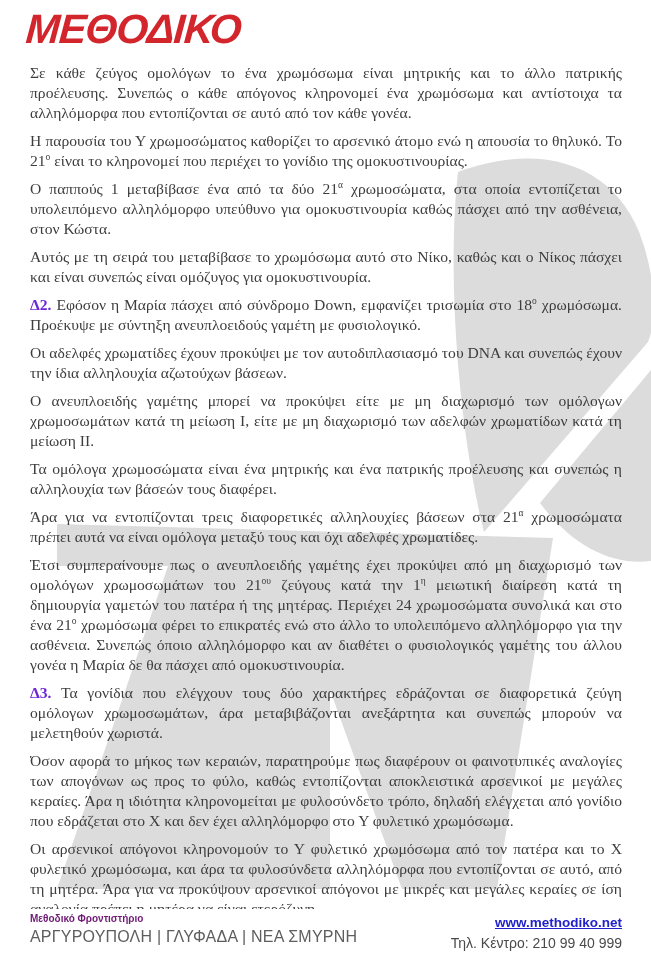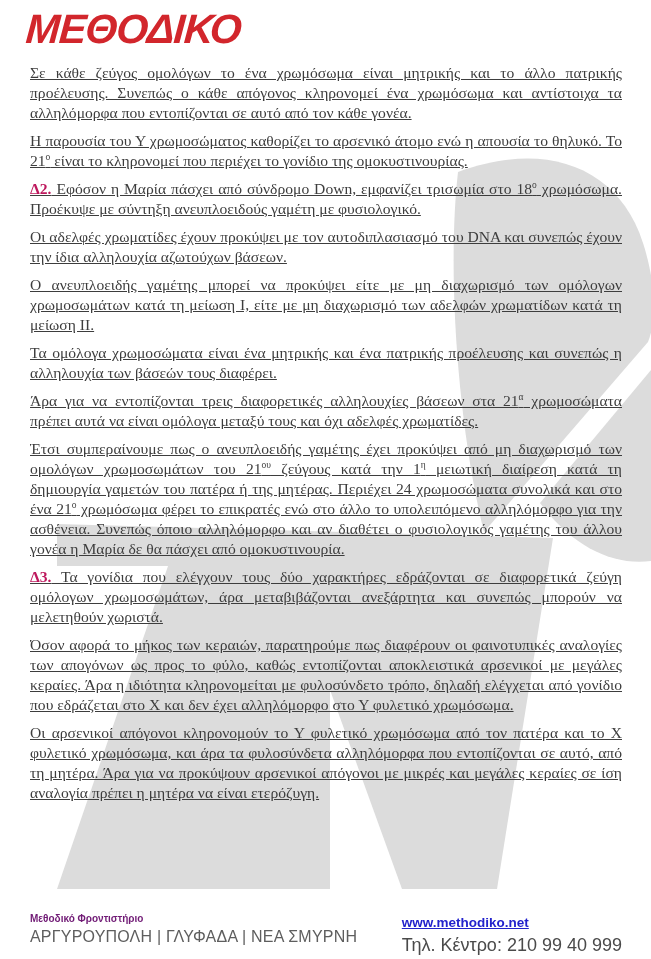--- a/index.html
+++ b/index.html
@@ -24,60 +24,61 @@
   
   .watermark{position:absolute;left:0;top:0;z-index:0;}
   
   .doc-body{
     position:absolute;left:30px;right:29px;top:63px;height:846px;
     z-index:1;
     font-size:15.6px;line-height:20px;
     color:#3d3d3d;
     text-align:justify;
     overflow:hidden;
-    text-decoration:underline;
   }
   .doc-body p{margin:0 0 8px 0;}
-  .doc-body .blabel{font-weight:bold;color:#be185d;}
+  .doc-body .blabel{font-weight:bold;color:#6d28d9;}
   .doc-body .sup{font-size:9.5px;vertical-align:super;line-height:0;}
   
   .footer{
     position:absolute;left:30px;right:29px;top:913px;
     z-index:2;
     display:flex;justify-content:space-between;align-items:flex-start;
     font-family:"Liberation Sans", sans-serif;
   }
   .footer-left{text-align:left;}
   .brand{font-weight:bold;font-size:10px;color:#701a75;}
   .branches{font-size:16px;color:#5e5e5e;margin-top:4px;letter-spacing:.2px;}
-  .footer-right{text-align:left;}
+  .footer-right{text-align:right;}
   .site{
     display:inline-block;font-weight:bold;font-size:13.5px;
     color:#2222cc;text-decoration:underline;cursor:pointer;
   }
-  .phone{font-size:18px;color:#4a4a4a;margin-top:4px;}
+  .phone{font-size:14px;color:#4a4a4a;margin-top:4px;}
 </style>
 </head>
 <body>
 
 <div class="page">
 
   <svg class="watermark" width="651" height="959" viewBox="0 0 651 959" aria-hidden="true">
     <path fill="#dcdcdc" d="M 458,172 C 545,140 618,166 643,243 C 658,290 655,325 648,342 L 484,532 C 457,424 447,268 458,172 Z"></path>
     <path fill="#dcdcdc" d="M 651,370 L 540,503 C 572,546 612,566 651,561 Z"></path>
     <path fill="#dcdcdc" d="M 57,524 L 553,538 L 497,889 L 57,889 Z"></path>
     <path fill="#ffffff" d="M 28,566 L 168,566 L 57,889 L 28,889 Z"></path>
     <path fill="#ffffff" d="M 330,690 L 402,889 L 330,889 Z"></path>
   </svg>
 
   <div class="logo">ΜΕΘΟΔΙΚΟ</div>
 
   <div class="doc-body" id="doc-body">
       <p><span>Σε κάθε ζεύγος ομολόγων το ένα χρωμόσωμα είναι μητρικής και το άλλο πατρικής προέλευσης. Συνεπώς ο κάθε απόγονος κληρονομεί ένα χρωμόσωμα και αντίστοιχα τα αλληλόμορφα που εντοπίζονται σε αυτό από τον κάθε γονέα.</span></p>
       <p><span>Η παρουσία του Υ χρωμοσώματος καθορίζει το αρσενικό άτομο ενώ η απουσία το θηλυκό. Το 21</span><span class="sup">ο</span><span> είναι το κληρονομεί που περιέχει το γονίδιο της ομοκυστινουρίας.</span></p>
+      <p><span>Ο παππούς 1 μεταβίβασε ένα από τα δύο 21</span><span class="sup">α</span><span> χρωμοσώματα, στα οποία εντοπίζεται το υπολειπόμενο αλληλόμορφο υπεύθυνο για ομοκυστινουρία καθώς πάσχει από την ασθένεια, στον Κώστα.</span></p>
+      <p><span>Αυτός με τη σειρά του μεταβίβασε το χρωμόσωμα αυτό στο Νίκο, καθώς και ο Νίκος πάσχει και είναι συνεπώς είναι ομόζυγος για ομοκυστινουρία.</span></p>
       <p><span class="blabel">Δ2.</span><span> Εφόσον η Μαρία πάσχει από σύνδρομο Down, εμφανίζει τρισωμία στο 18</span><span class="sup">ο</span><span> χρωμόσωμα. Προέκυψε με σύντηξη ανευπλοειδούς γαμέτη με φυσιολογικό.</span></p>
       <p><span>Οι αδελφές χρωματίδες έχουν προκύψει με τον αυτοδιπλασιασμό του DNA και συνεπώς έχουν την ίδια αλληλουχία αζωτούχων βάσεων.</span></p>
       <p><span>Ο ανευπλοειδής γαμέτης μπορεί να προκύψει είτε με μη διαχωρισμό των ομόλογων χρωμοσωμάτων κατά τη μείωση Ι, είτε με μη διαχωρισμό των αδελφών χρωματίδων κατά τη μείωση ΙΙ.</span></p>
       <p><span>Τα ομόλογα χρωμοσώματα είναι ένα μητρικής και ένα πατρικής προέλευσης και συνεπώς η αλληλουχία των βάσεών τους διαφέρει.</span></p>
       <p><span>Άρα για να εντοπίζονται τρεις διαφορετικές αλληλουχίες βάσεων στα 21</span><span class="sup">α</span><span> χρωμοσώματα πρέπει αυτά να είναι ομόλογα μεταξύ τους και όχι αδελφές χρωματίδες.</span></p>
       <p><span>Έτσι συμπεραίνουμε πως ο ανευπλοειδής γαμέτης έχει προκύψει από μη διαχωρισμό των ομολόγων χρωμοσωμάτων του 21</span><span class="sup">ου</span><span> ζεύγους κατά την 1</span><span class="sup">η</span><span> μειωτική διαίρεση κατά τη δημιουργία γαμετών του πατέρα ή της μητέρας. Περιέχει 24 χρωμοσώματα συνολικά και στο ένα 21</span><span class="sup">ο</span><span> χρωμόσωμα φέρει το επικρατές ενώ στο άλλο το υπολειπόμενο αλληλόμορφο για την ασθένεια. Συνεπώς όποιο αλληλόμορφο και αν διαθέτει ο φυσιολογικός γαμέτης του άλλου γονέα η Μαρία δε θα πάσχει από ομοκυστινουρία.</span></p>
       <p><span class="blabel">Δ3.</span><span> Τα γονίδια που ελέγχουν τους δύο χαρακτήρες εδράζονται σε διαφορετικά ζεύγη ομόλογων χρωμοσωμάτων, άρα μεταβιβάζονται ανεξάρτητα και συνεπώς μπορούν να μελετηθούν χωριστά.</span></p>
       <p><span>Όσον αφορά το μήκος των κεραιών, παρατηρούμε πως διαφέρουν οι φαινοτυπικές αναλογίες των απογόνων ως προς το φύλο, καθώς εντοπίζονται αποκλειστικά αρσενικοί με μεγάλες κεραίες. Άρα η ιδιότητα κληρονομείται με φυλοσύνδετο τρόπο, δηλαδή ελέγχεται από γονίδιο που εδράζεται στο Χ και δεν έχει αλληλόμορφο στο Υ φυλετικό χρωμόσωμα.</span></p>
       <p><span>Οι αρσενικοί απόγονοι κληρονομούν το Υ φυλετικό χρωμόσωμα από τον πατέρα και το Χ φυλετικό χρωμόσωμα, και άρα τα φυλοσύνδετα αλληλόμορφα που εντοπίζονται σε αυτό, από τη μητέρα. Άρα για να προκύψουν αρσενικοί απόγονοι με μικρές και μεγάλες κεραίες σε ίση αναλογία πρέπει η μητέρα να είναι ετερόζυγη.</span></p>
     </div>

